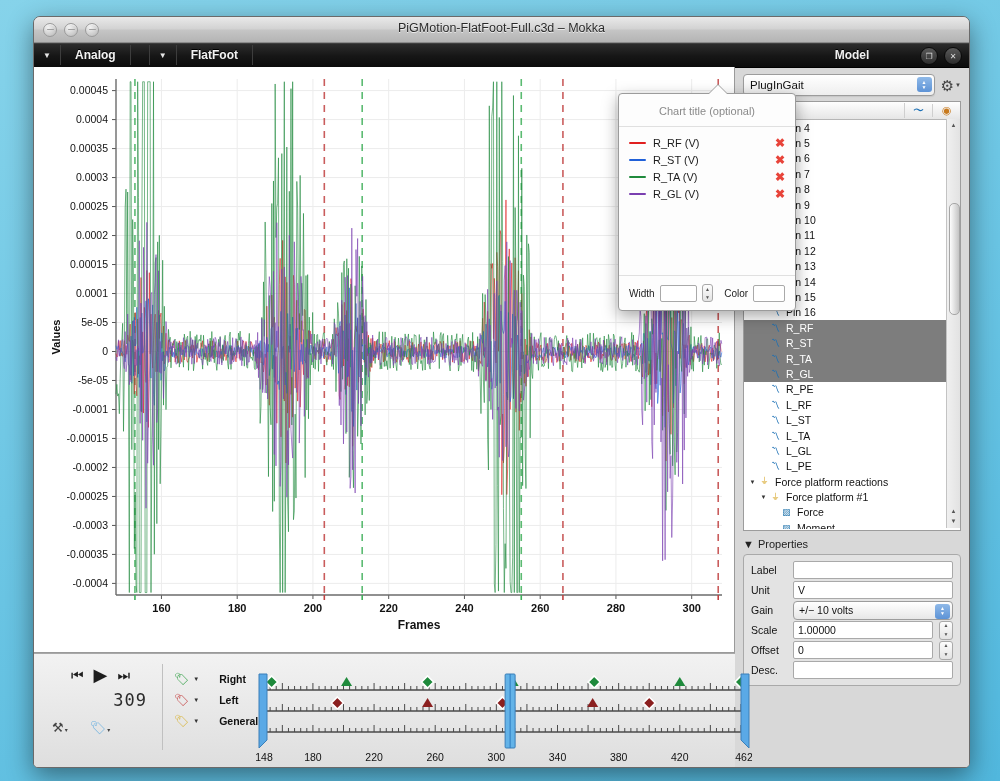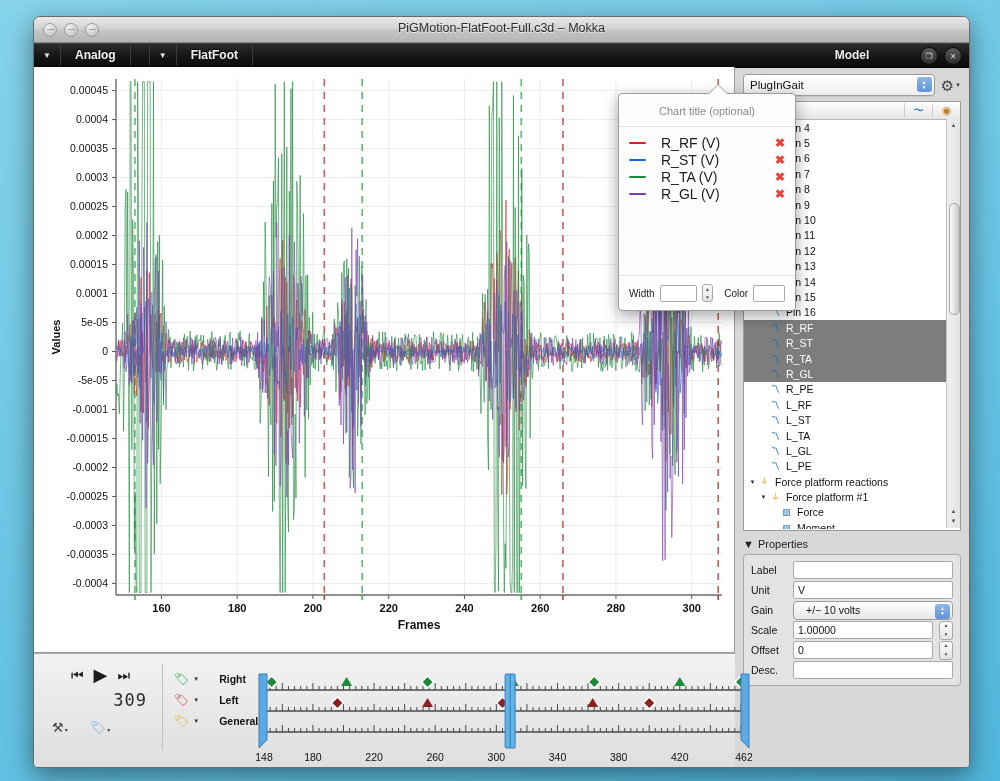--- a/index.html
+++ b/index.html
@@ -91,21 +91,21 @@
     border-bottom:9px solid #fdfdfd;
     filter:drop-shadow(0 -1px 0 #9b9b9b);
   }
   .popup-title{
     text-align:center;font-size:11px;color:#8a8a8a;
     padding:11px 0 9px;border-bottom:1px solid #e0e0e0;
   }
   .legend-list{padding:7px 0 0;}
   .legend-row{display:flex;align-items:center;height:17px;padding:0 10px;}
   .legend-swatch{width:17px;height:2px;margin-right:7px;border-radius:1px;}
-  .legend-label{font-size:14px;color:#1c1c1c;flex:1;margin-left:8px;}
+  .legend-label{font-size:11px;color:#1c1c1c;flex:1;}
   .legend-x{color:#e8443a;font-size:12px;font-weight:bold;line-height:1;cursor:pointer;}
   .popup-foot{
     position:absolute;left:0;right:0;bottom:0;height:34px;
     border-top:1px solid #e0e0e0;display:flex;align-items:center;padding:0 10px;gap:5px;
   }
   .pf-label{font-size:10px;color:#1c1c1c;}
   .pf-input{
     width:40px;height:15px;background:#fff;border:1px solid #a9a9a9;border-radius:2px;
   }
   .pf-spin{
@@ -186,21 +186,21 @@
   }
   .prop-row{display:flex;align-items:center;height:20px;gap:6px;}
   .prop-lab{width:36px;font-size:10.5px;color:#111;}
   .prop-field{
     flex:1;height:16px;background:#fff;border:1px solid #a9a9a9;border-radius:2px;
     display:flex;align-items:center;padding:0 4px;font-size:10.5px;color:#111;
   }
   .prop-combo{
     flex:1;height:17px;border:1px solid #9c9c9c;border-radius:4px;
     background:linear-gradient(180deg,#ffffff,#e7e7e7);
-    display:flex;align-items:center;padding:0 12px;font-size:10.5px;color:#111;position:relative;
+    display:flex;align-items:center;padding:0 5px;font-size:10.5px;color:#111;position:relative;
   }
   .prop-spin{
     width:12px;height:17px;border:1px solid #a9a9a9;border-radius:3px;
     background:linear-gradient(180deg,#fdfdfd,#e3e3e3);
     display:flex;flex-direction:column;align-items:center;justify-content:space-around;
     font-size:5px;color:#555;line-height:1;
   }
 
   
   .bottom{

